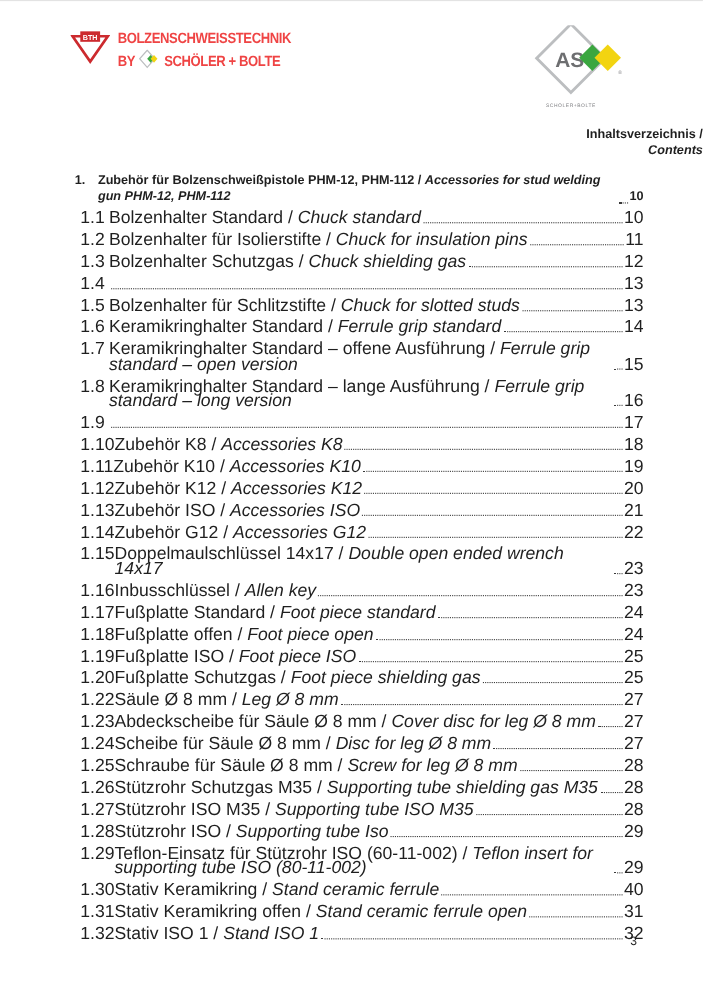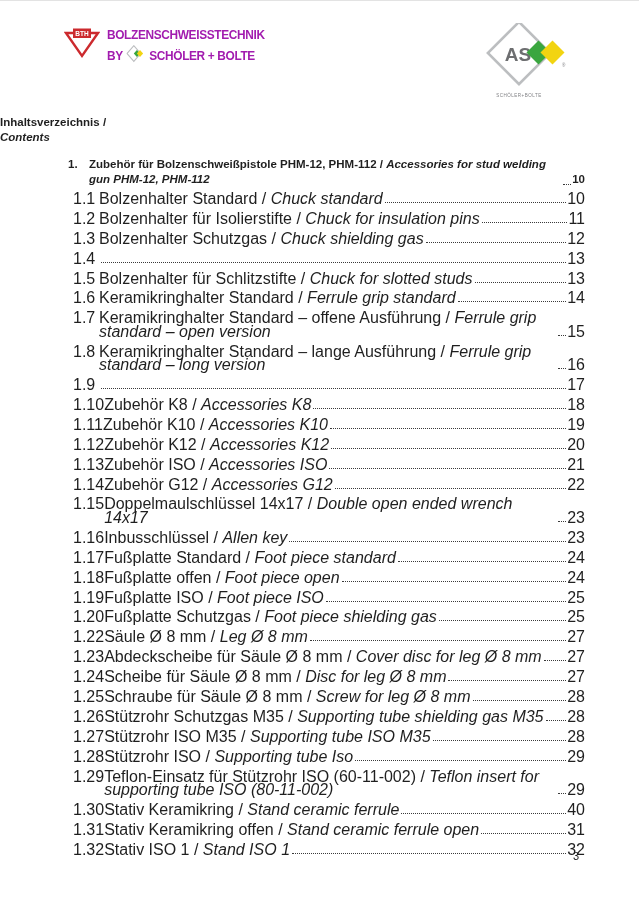--- a/index.html
+++ b/index.html
@@ -11,40 +11,40 @@
     position: relative;
     overflow: hidden;
     border-top: 1px solid #e3e3e3;
   }
 
   
   .header-left {
     position: absolute; top: 26px; left: 64px;
     display: flex; align-items: flex-start;
   }
-  .brand-text { margin-left: 7px; color: #a21caf; }
+  .brand-text { margin-left: 7px; color: #ef4444; }
   .brand-line1 {
     font-weight: bold; font-size: 13.5px; letter-spacing: -0.4px;
     transform: scaleX(0.88); transform-origin: left top;
     white-space: nowrap;
   }
   .brand-line2 {
     display: flex; align-items: center; margin-top: 3px;
     font-weight: bold; font-size: 13.5px; letter-spacing: -0.4px;
     transform: scaleX(0.88); transform-origin: left top;
     white-space: nowrap;
   }
   .brand-line2 .mini-diamond { margin: 0 4px; }
 
   .as-logo { position: absolute; top: 22px; left: 482px; }
 
   
   .doc-title {
     position: absolute; top: 114px; left: 0; width: 639px;
-    text-align: left; font-weight: bold; font-size: 11.5px; line-height: 15px;
+    text-align: right; font-weight: bold; font-size: 11.5px; line-height: 15px;
   }
   .doc-title .title-en { font-style: italic; }
 
   
   .toc { position: absolute; top: 156px; left: 68px; width: 517px; }
 
   .toc-row { display: flex; font-size: 16px; line-height: 13.5px; margin-bottom: 6.4px; }
   .toc-row.chapter { font-weight: bold; font-size: 11.5px; line-height: 15px; margin-bottom: 5px; }
   .chapter .toc-num { flex: 0 0 21px; }
   .entries { margin-left: 5px; }

